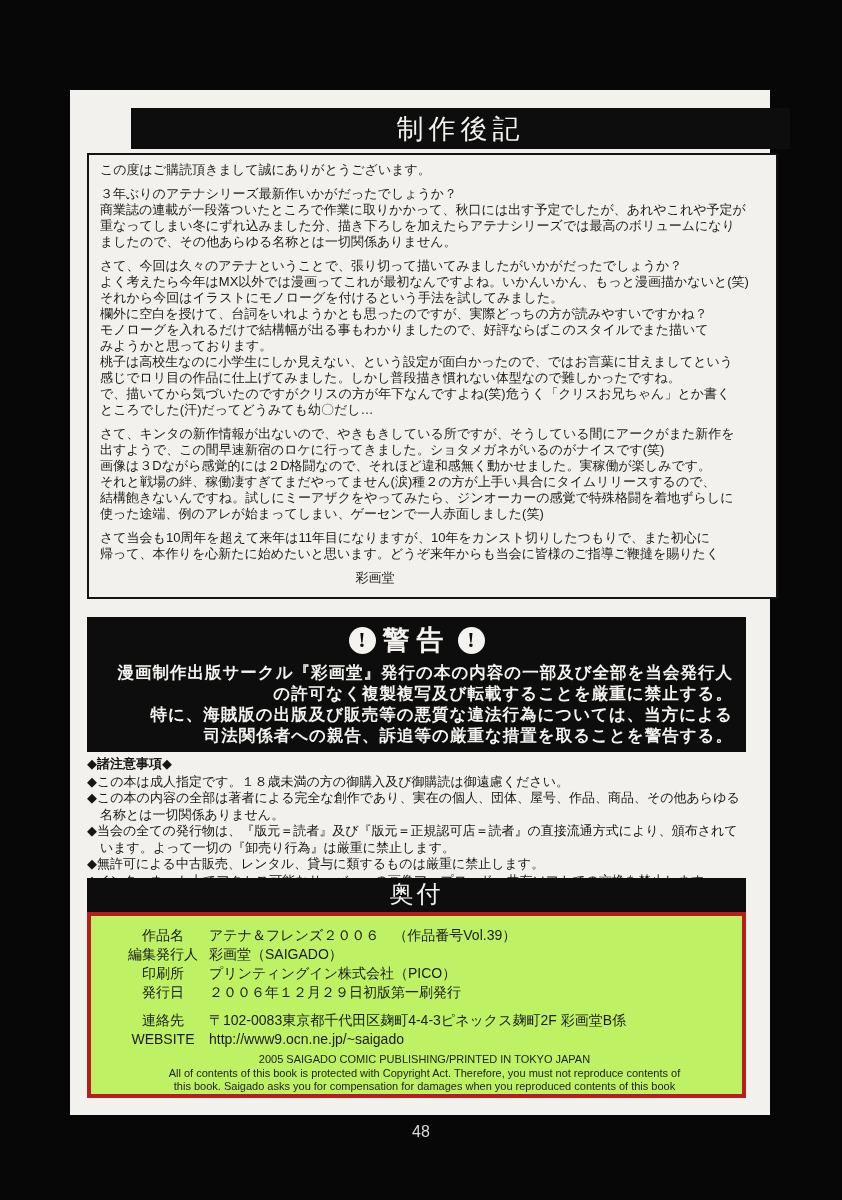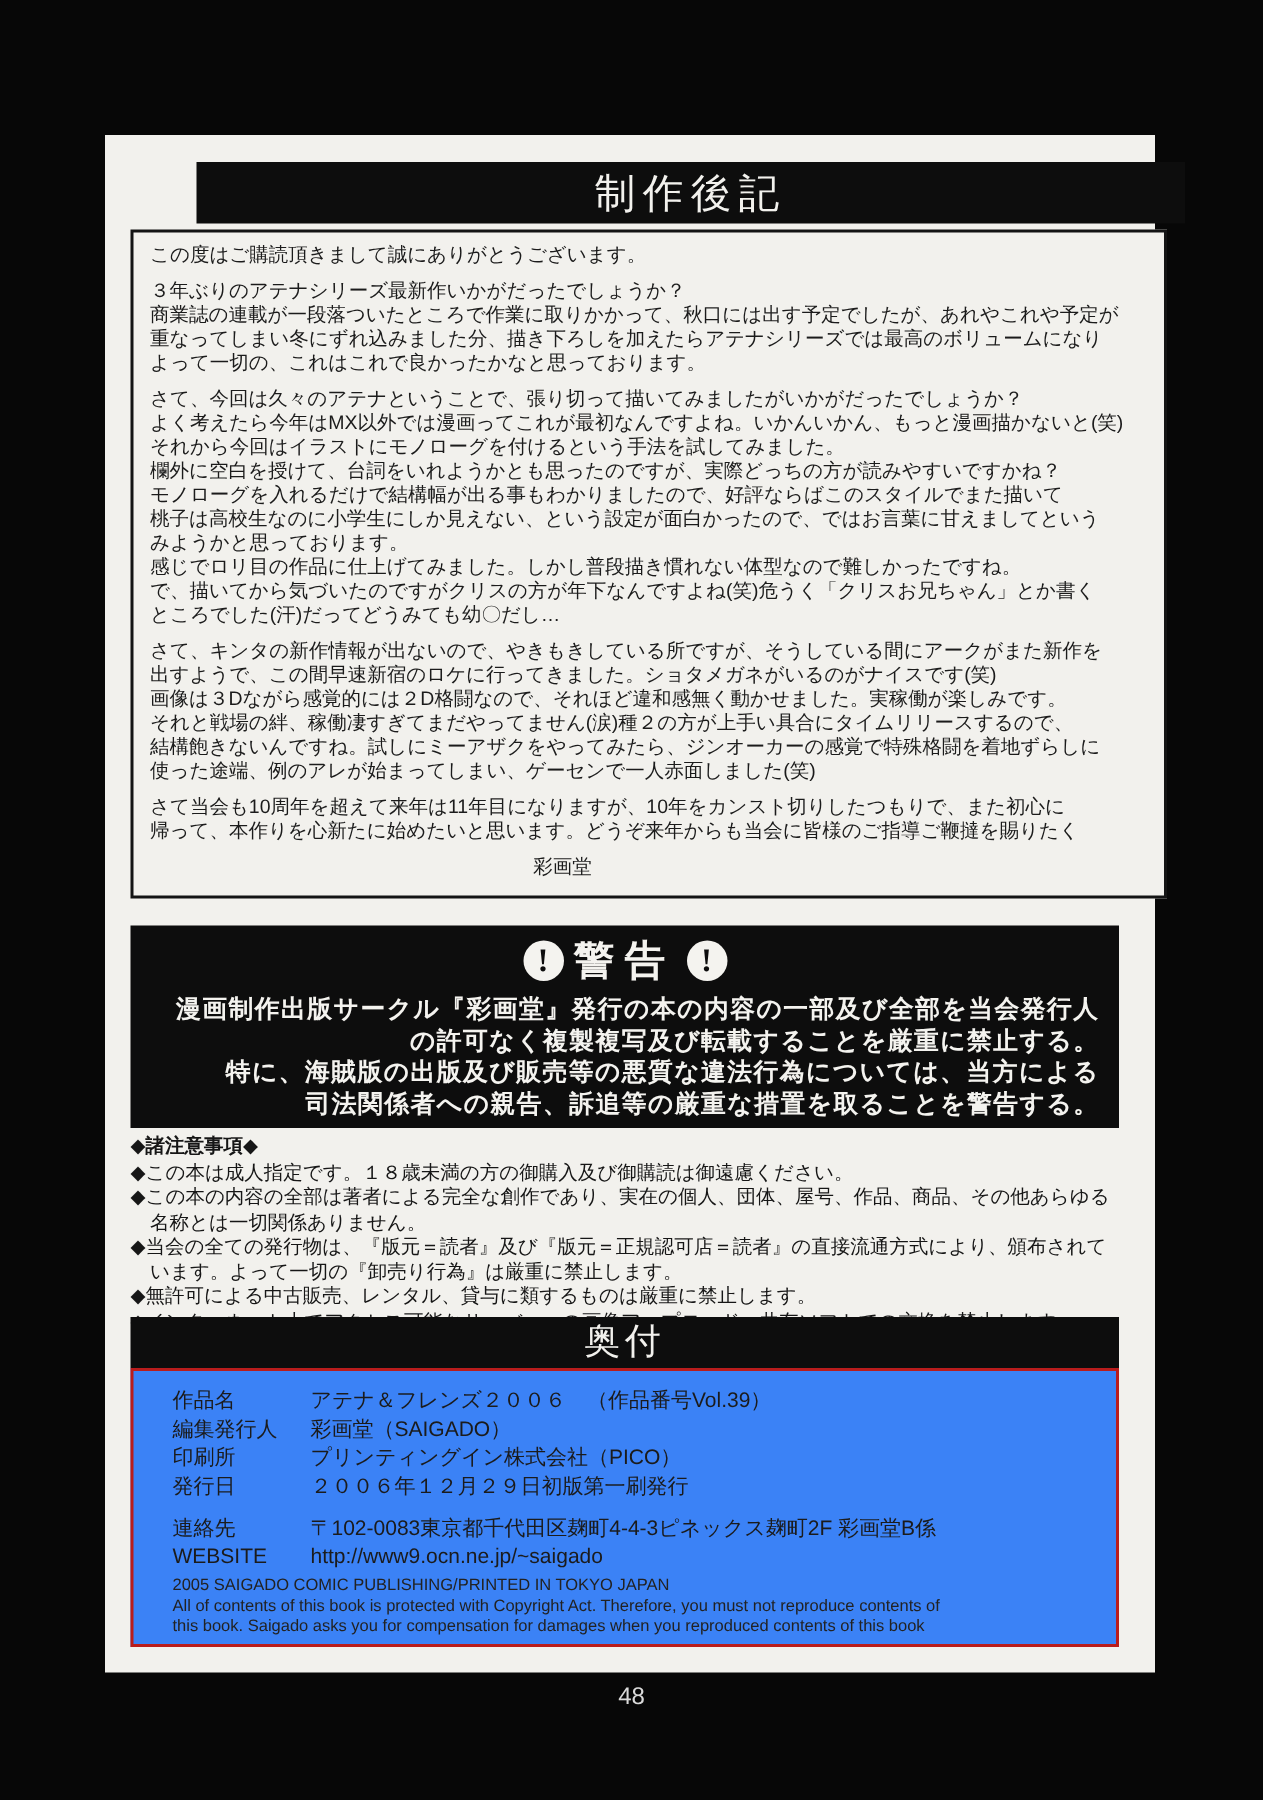--- a/index.html
+++ b/index.html
@@ -39,22 +39,22 @@
   .notes { position:absolute; left:17px; top:666px; width:659px;
     font-size:13px; line-height:16.5px; color:#161616; }
   .notes-heading { text-align:left; font-weight:bold; margin-bottom:1px; }
   .notes-item { padding-left:1em; text-indent:-1em; }
 
   
   .colophon-bar { position:absolute; left:17px; top:788px; width:659px; height:34px;
     background:#0d0d0d; color:#f2f1ed; display:flex; align-items:flex-start; justify-content:center;
     font-size:24px; letter-spacing:3px; }
   .colophon-box { position:absolute; left:17px; top:822px; width:659px; height:186px;
-    border:2px solid #b91c1c; background:#3b82f6; padding:10px 10px 0 26px;
-    font-size:14px; color:#1b1b1b; overflow:hidden; }
+    border:4px solid #b91c1c; background:#bef264; padding:10px 10px 0 26px;
+    font-size:14px; color:#1b1b1b; overflow:hidden;text-align:center; }
   .c-row { display:flex; line-height:19px; white-space:nowrap; }
   .c-label { width:92px; flex:none; }
   .c-gap { height:9px; }
   .small-print { font-size:11px; line-height:13.5px; margin-top:4px; color:#222; }
   .sp-line { white-space:nowrap; }
 
   .page-number { position:absolute; left:0; top:1123px; width:842px; text-align:center;
     color:#d9d9d9; font-size:16px; }
 </style>
 </head>
@@ -68,30 +68,30 @@
     </div>
 
     <div class="ps-box">
       <div class="para">
         <div class="ps-line">この度はご購読頂きまして誠にありがとうございます。</div>
       </div>
       <div class="para">
         <div class="ps-line">３年ぶりのアテナシリーズ最新作いかがだったでしょうか？</div>
         <div class="ps-line">商業誌の連載が一段落ついたところで作業に取りかかって、秋口には出す予定でしたが、あれやこれや予定が</div>
         <div class="ps-line">重なってしまい冬にずれ込みました分、描き下ろしを加えたらアテナシリーズでは最高のボリュームになり</div>
-        <div class="ps-line">よって一切の、これはこれで良かったかなと思っております。</div>
+        <div class="ps-line">ましたので、その他あらゆる名称とは一切関係ありません。</div>
       </div>
       <div class="para">
         <div class="ps-line">さて、今回は久々のアテナということで、張り切って描いてみましたがいかがだったでしょうか？</div>
         <div class="ps-line">よく考えたら今年はMX以外では漫画ってこれが最初なんですよね。いかんいかん、もっと漫画描かないと(笑)</div>
         <div class="ps-line">それから今回はイラストにモノローグを付けるという手法を試してみました。</div>
         <div class="ps-line">欄外に空白を授けて、台詞をいれようかとも思ったのですが、実際どっちの方が読みやすいですかね？</div>
         <div class="ps-line">モノローグを入れるだけで結構幅が出る事もわかりましたので、好評ならばこのスタイルでまた描いて</div>
+        <div class="ps-line">みようかと思っております。</div>
         <div class="ps-line">桃子は高校生なのに小学生にしか見えない、という設定が面白かったので、ではお言葉に甘えましてという</div>
-        <div class="ps-line">みようかと思っております。</div>
         <div class="ps-line">感じでロリ目の作品に仕上げてみました。しかし普段描き慣れない体型なので難しかったですね。</div>
         <div class="ps-line">で、描いてから気づいたのですがクリスの方が年下なんですよね(笑)危うく「クリスお兄ちゃん」とか書く</div>
         <div class="ps-line">ところでした(汗)だってどうみても幼〇だし…</div>
       </div>
       <div class="para">
         <div class="ps-line">さて、キンタの新作情報が出ないので、やきもきしている所ですが、そうしている間にアークがまた新作を</div>
         <div class="ps-line">出すようで、この間早速新宿のロケに行ってきました。ショタメガネがいるのがナイスです(笑)</div>
         <div class="ps-line">画像は３Dながら感覚的には２D格闘なので、それほど違和感無く動かせました。実稼働が楽しみです。</div>
         <div class="ps-line">それと戦場の絆、稼働凄すぎてまだやってません(涙)種２の方が上手い具合にタイムリリースするので、</div>
         <div class="ps-line">結構飽きないんですね。試しにミーアザクをやってみたら、ジンオーカーの感覚で特殊格闘を着地ずらしに</div>

